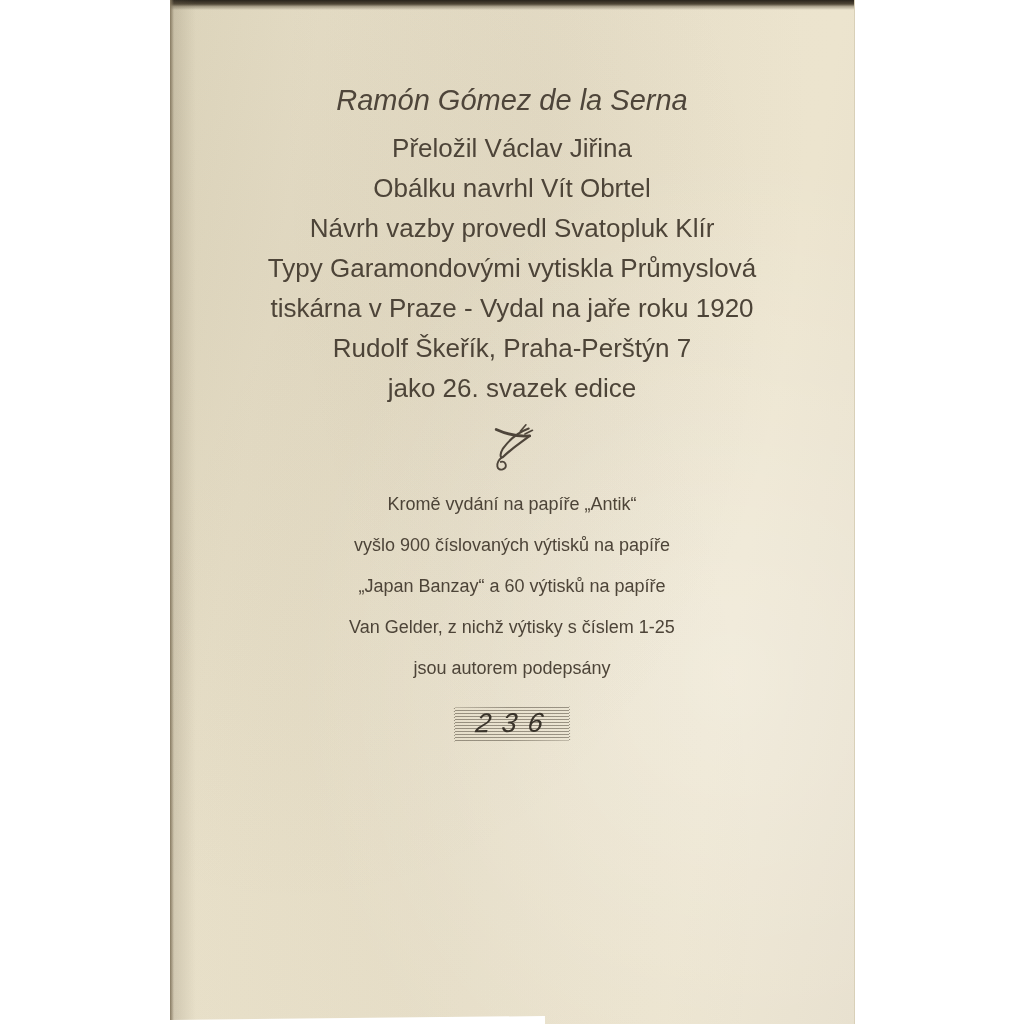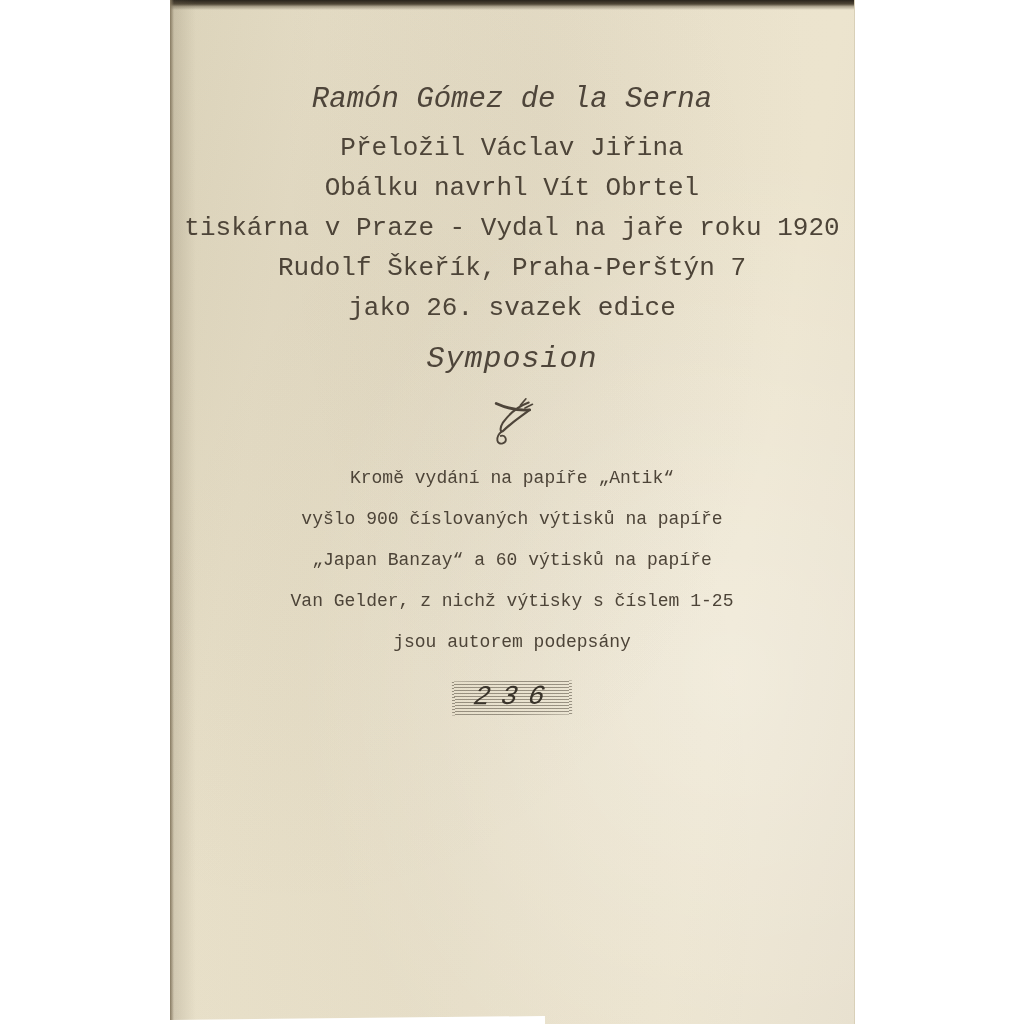--- a/index.html
+++ b/index.html
@@ -1,18 +1,18 @@
 <!DOCTYPE html>
 <html><head>
 <meta charset="utf-8">
 <style>
   html,body{margin:0;padding:0;background:#ffffff;}
   .screenshot{
     position:relative;width:1024px;height:1024px;background:#ffffff;overflow:hidden;
-    font-family:Liberation Mono, monospace;
+    font-family:Liberation Sans, sans-serif;
   }
   .page{
     position:absolute;left:170px;top:0;width:684px;height:1024px;
     background:
       linear-gradient(100deg,#e0d8bf 0%, #e8e0c9 18%, #ebe3cd 55%, #ece4ce 78%, #e6decb 100%);
     overflow:hidden;
     border-right:1px solid #d9d0b8;
   }
   .page-texture{
     position:absolute;inset:0;pointer-events:none;
@@ -83,26 +83,27 @@
     <div class="page-top-edge"></div>
     <div class="page-left-edge"></div>
     <div class="page-left-shadow"></div>
 
     <div class="content">
       <div class="author">Ramón Gómez de la Serna</div>
 
       <div class="colophon">
         <div class="line">Přeložil Václav Jiřina</div>
         <div class="line">Obálku navrhl Vít Obrtel</div>
+        <div class="line">Návrh vazby provedl Svatopluk Klír</div>
+        <div class="line">Typy Garamondovými vytiskla Průmyslová</div>
         <div class="line">tiskárna v Praze - Vydal na jaře roku 1920</div>
         <div class="line">Rudolf Škeřík, Praha-Perštýn 7</div>
         <div class="line">jako 26. svazek edice</div>
       </div>
 
-      <div class="edition">Symposion</div>
 
       <div class="ornament">
         <svg width="50" height="52" viewBox="0 0 52 56" fill="none">
           <path d="M9 8 C20 13 31 16 45 15" stroke="#4e453a" stroke-width="3" stroke-linecap="round"></path>
           <path d="M45 15 C36 22 26 28 16 38" stroke="#4e453a" stroke-width="2.4" stroke-linecap="round"></path>
           <path d="M44 7 C33 11 23 19 16 29 C13.5 33 13 36 14.5 38.5" stroke="#4e453a" stroke-width="2.2" stroke-linecap="round"></path>
           <path d="M15 38 C7 45 10 53 16 51 C22 49 19 41 14 43" stroke="#4e453a" stroke-width="2" stroke-linecap="round"></path>
           <path d="M35 10 L41 3" stroke="#4e453a" stroke-width="1.8" stroke-linecap="round"></path>
           <path d="M40 13 L48 9" stroke="#4e453a" stroke-width="1.8" stroke-linecap="round"></path>
         </svg>

